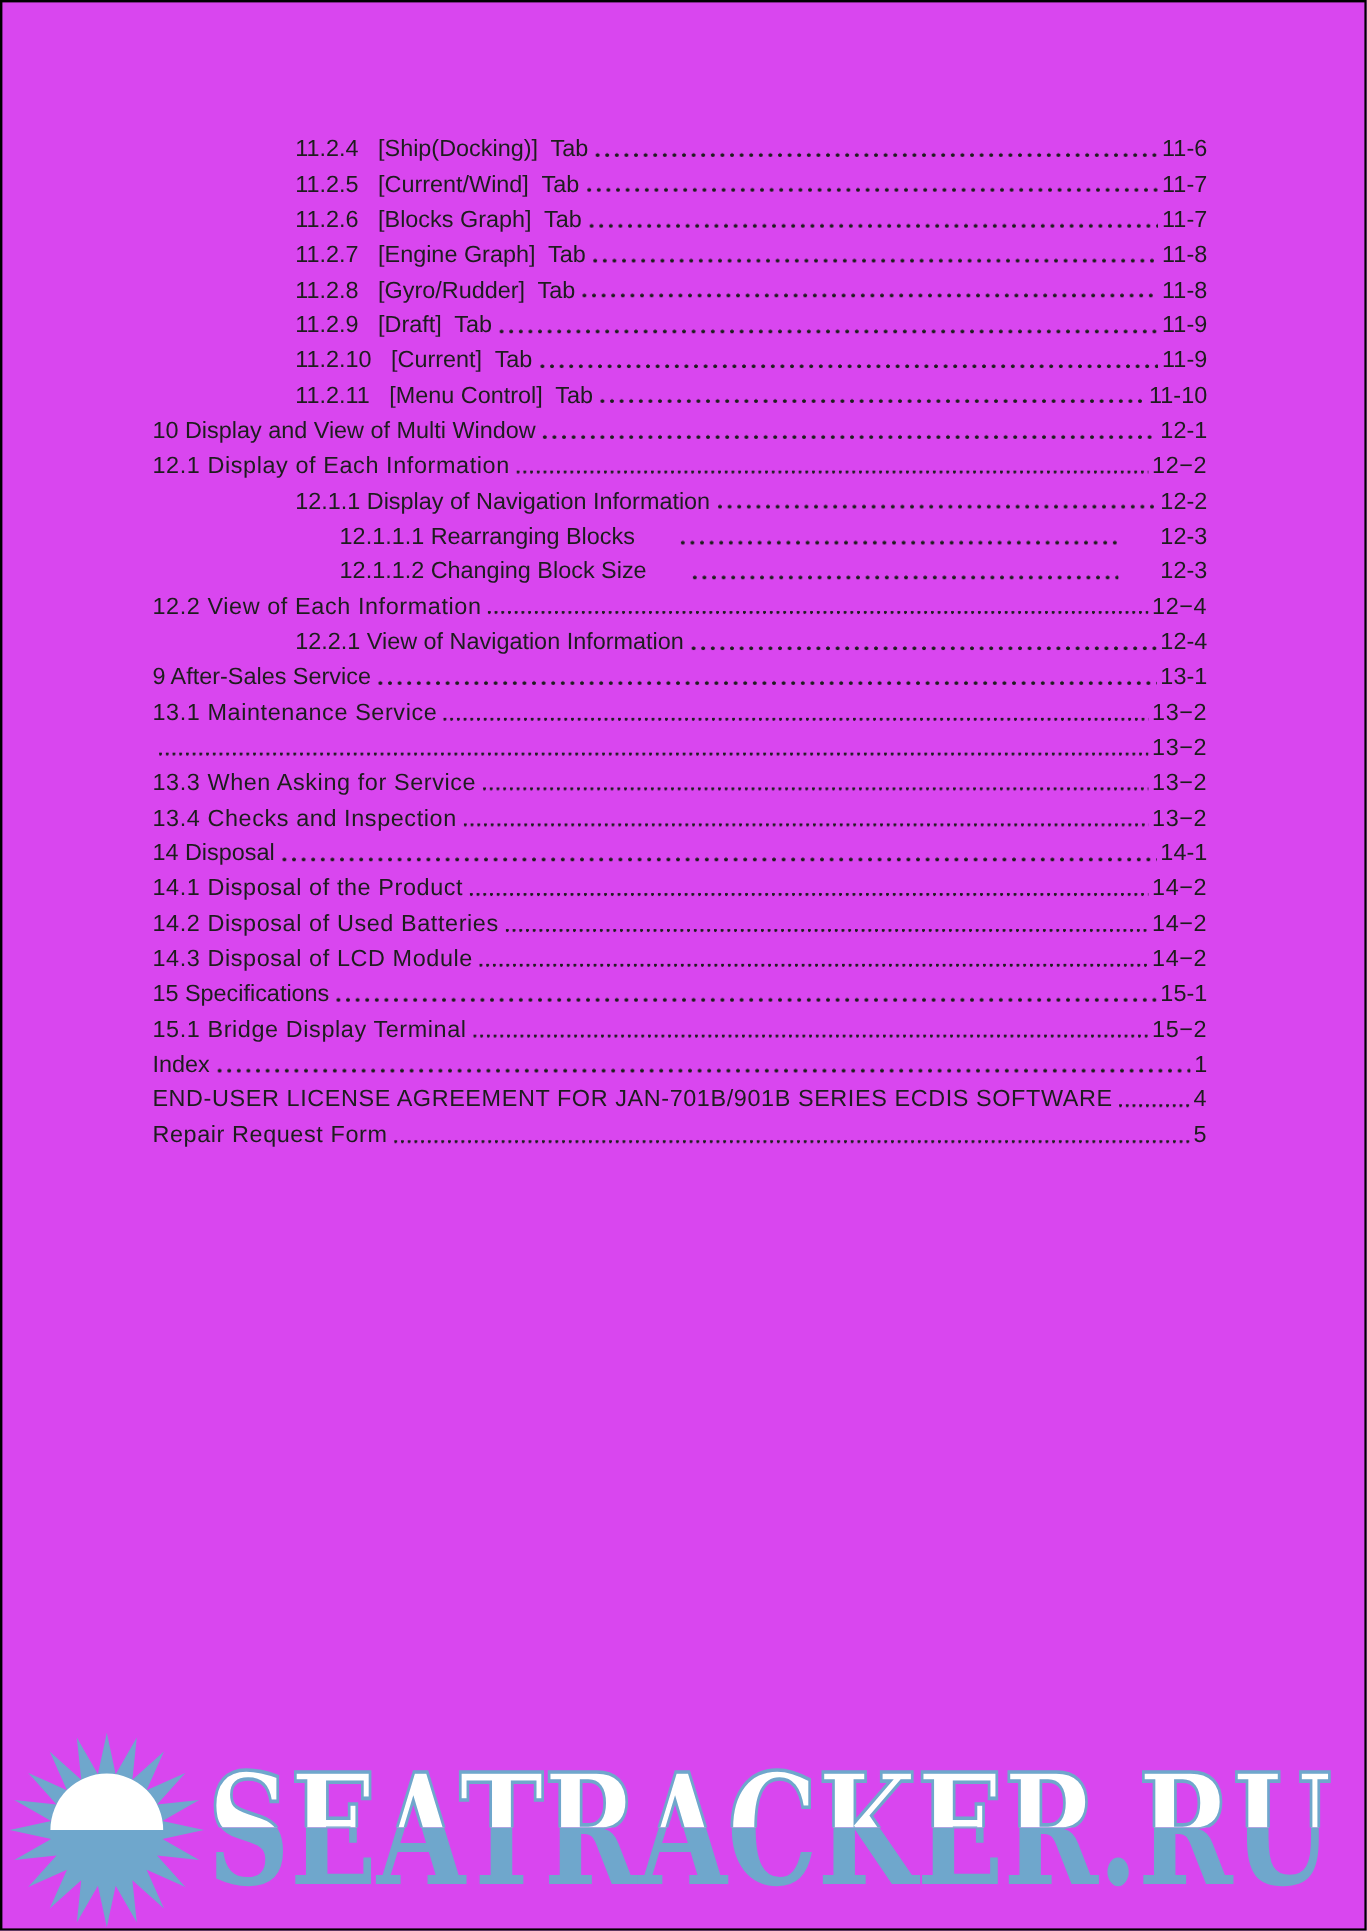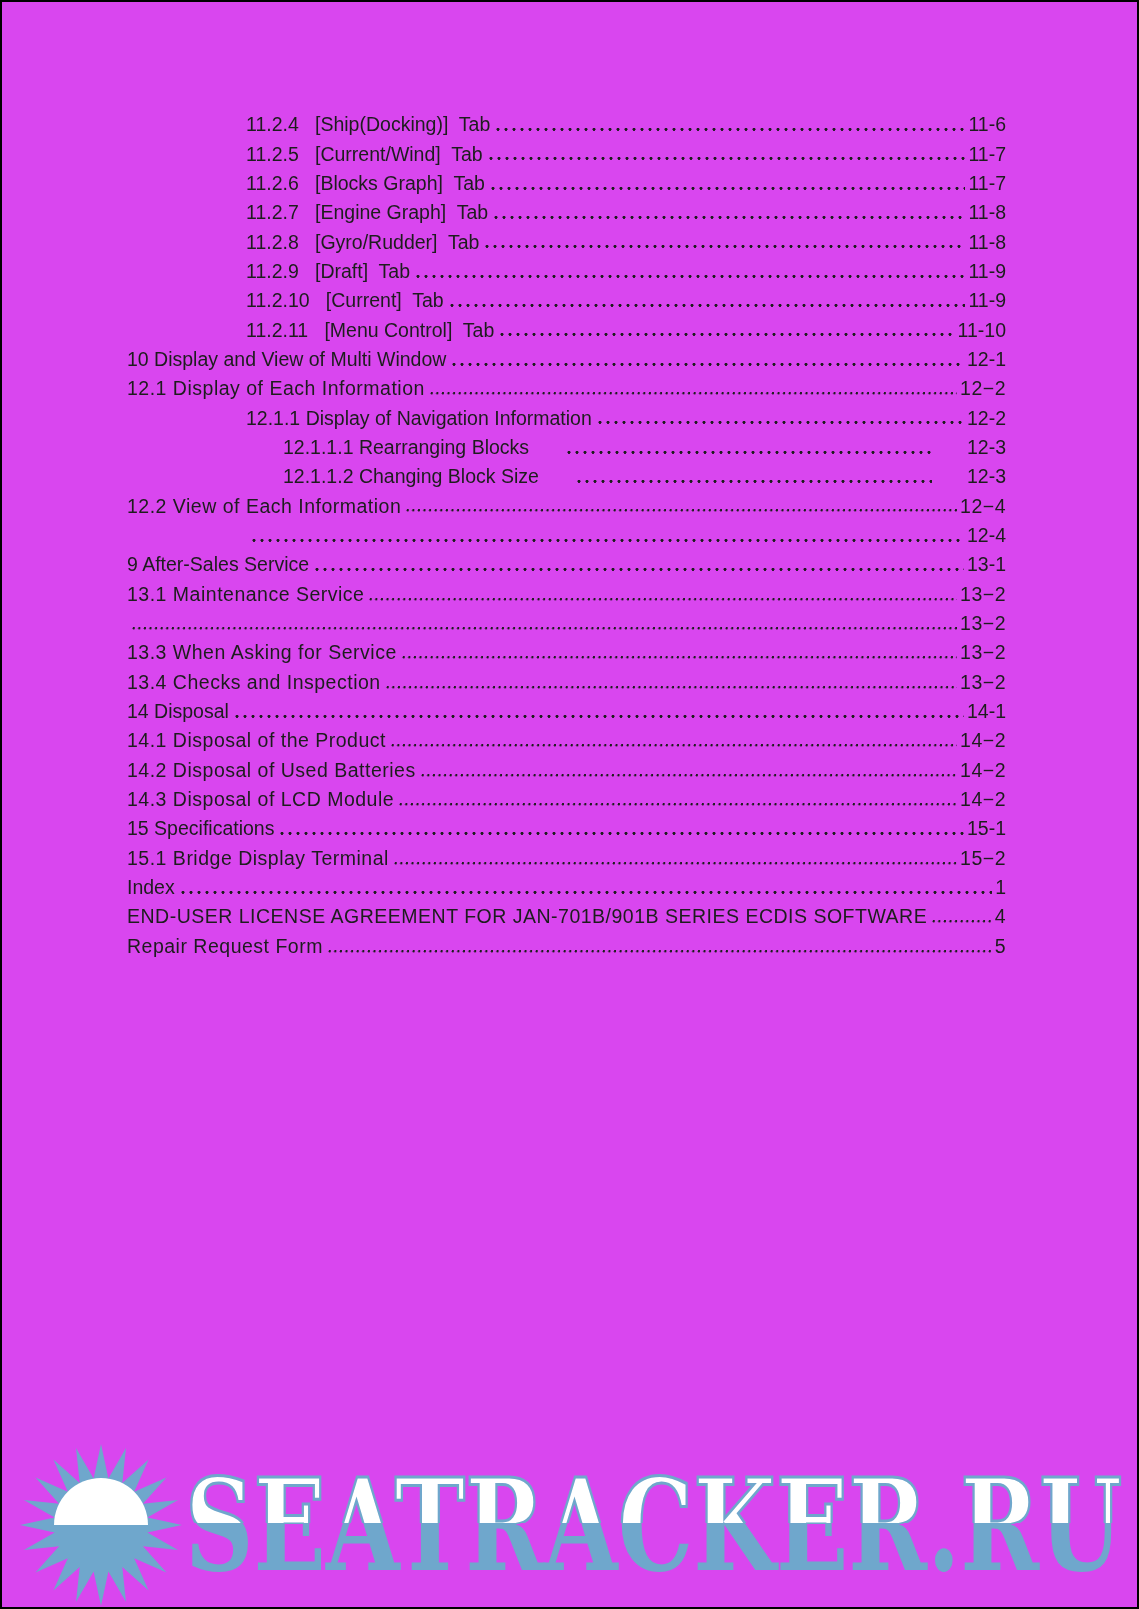--- a/index.html
+++ b/index.html
@@ -39,21 +39,21 @@
     background-image:radial-gradient(circle at 4px 19.5px, #1d1d1d 1.3px, transparent 1.8px);
     background-size:8px 29.35px;
   }
   .dense .leader {
     background-image:radial-gradient(circle at 2.7px 19.5px, #1d1d1d 1.05px, transparent 1.5px);
     background-size:5.6px 29.35px;
   }
   .dense .t, .dense .p { letter-spacing:0.5px; }
   .watermark {
     position:absolute;
-    left:16px; top:1376px;
+    left:4px; top:1376px;
     width:997px; height:229px;
   }
   .wm {
     font-family:"DejaVu Serif","Liberation Serif",serif;
     font-weight:bold;
     font-size:128px;
   }
 </style>
 </head>
 <body>
@@ -124,20 +124,21 @@
         <span class="t">12.1.1.2 Changing Block Size</span>
         <span class="leader"></span>
         <span class="p">12-3</span>
       </div>
     <div class="r lvl0 dense">
         <span class="t">12.2 View of Each Information</span>
         <span class="leader"></span>
         <span class="p">12−4</span>
       </div>
     <div class="r lvl2 normal">
+        <span class="t">12.2.1 View of Navigation Information</span>
         <span class="leader"></span>
         <span class="p">12-4</span>
       </div>
     <div class="r lvl0 normal">
         <span class="t">9 After-Sales Service</span>
         <span class="leader"></span>
         <span class="p">13-1</span>
       </div>
     <div class="r lvl0 dense">
         <span class="t">13.1 Maintenance Service</span>

